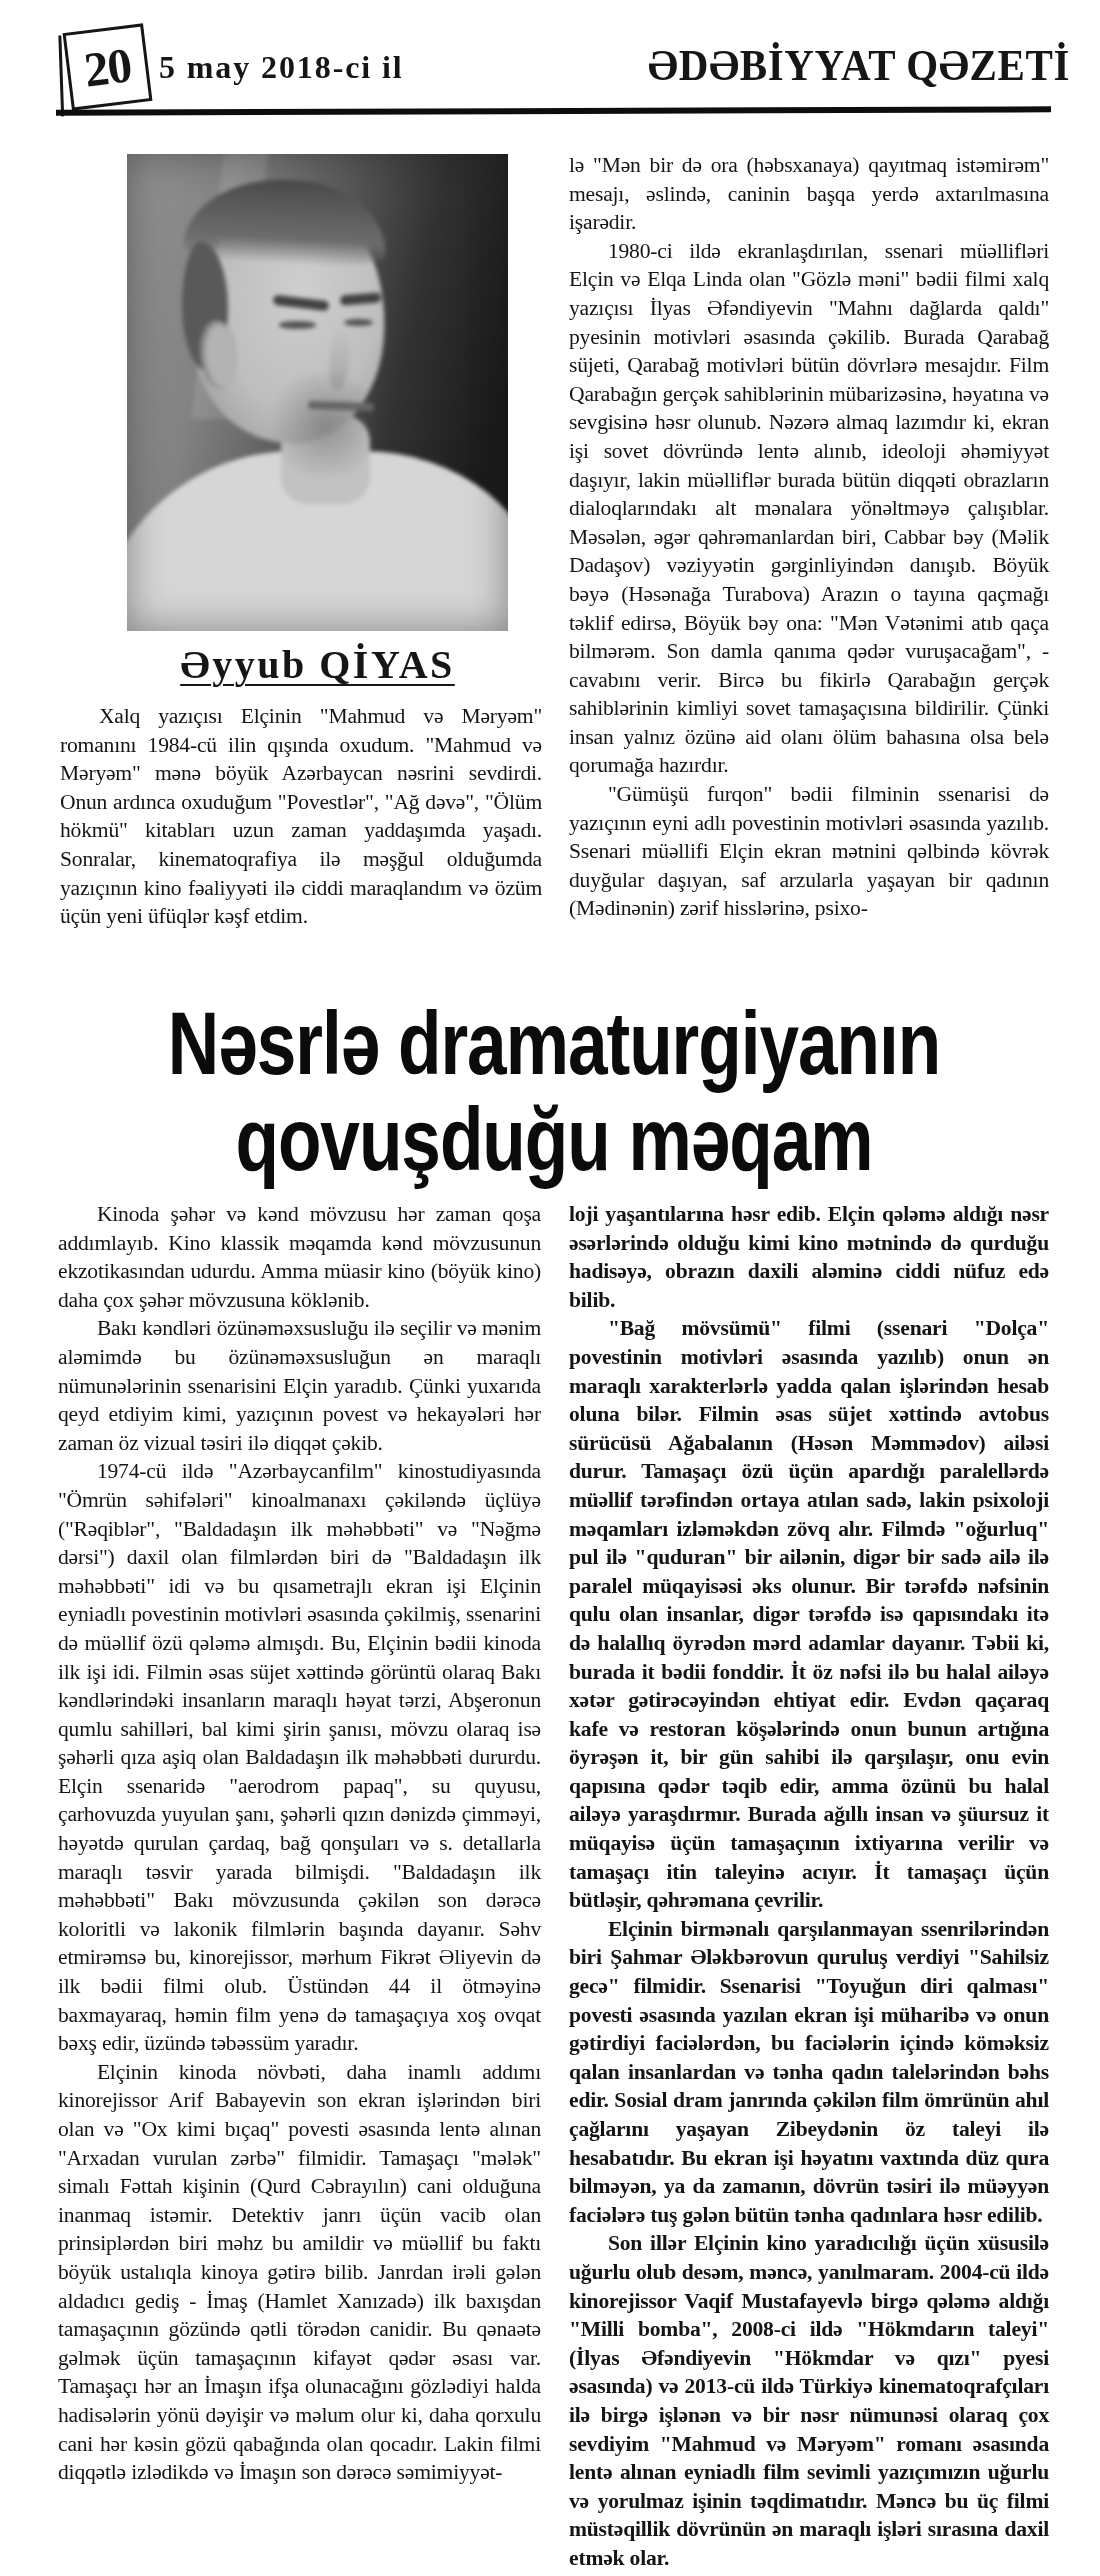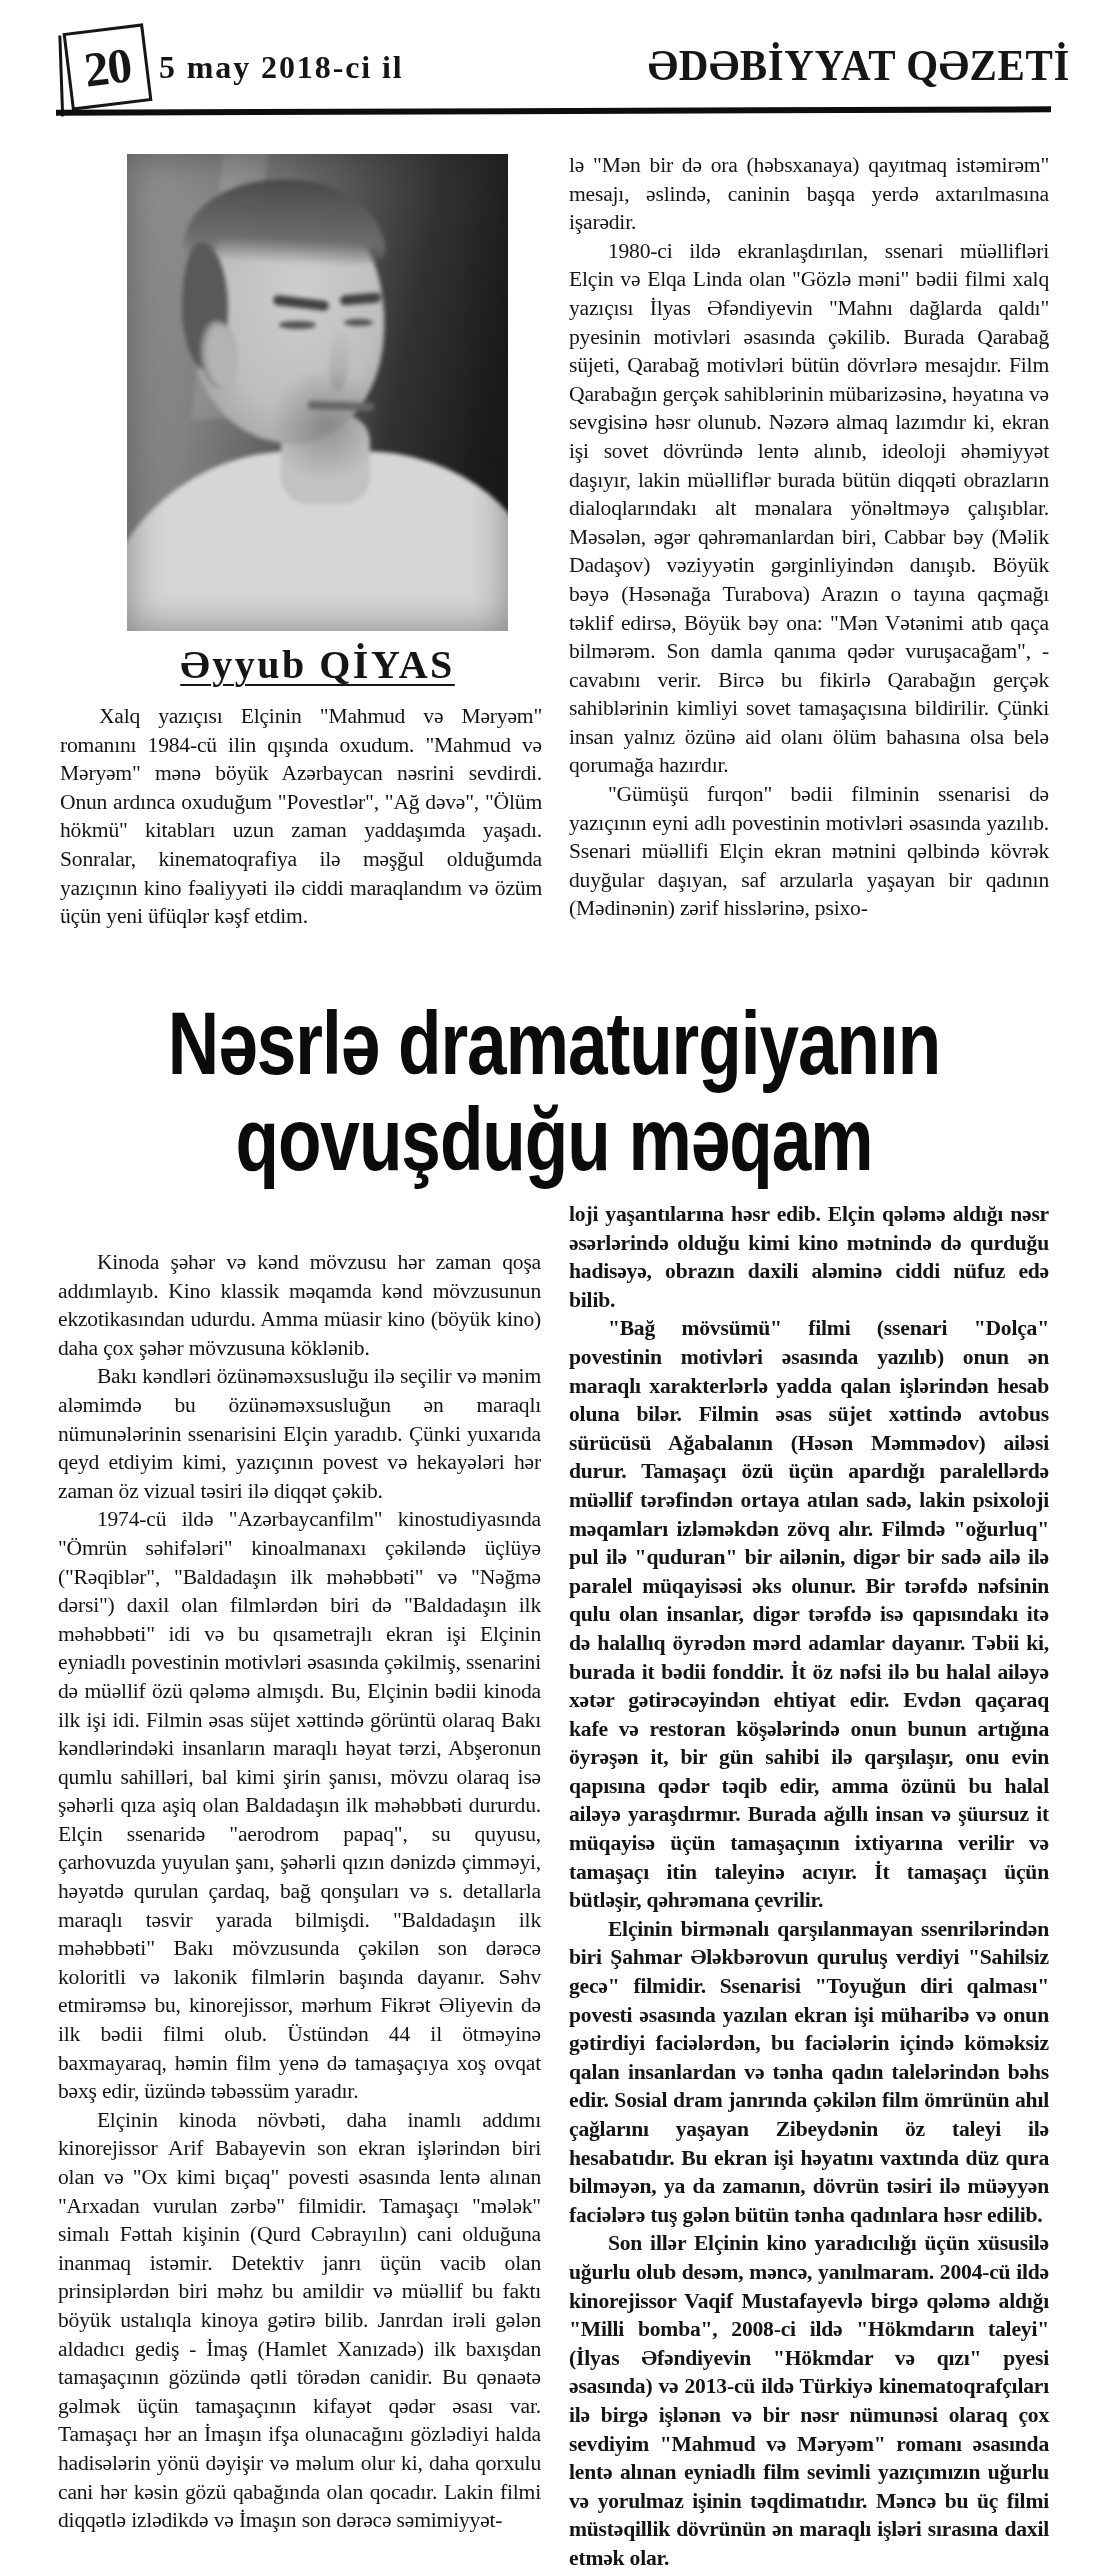--- a/index.html
+++ b/index.html
@@ -76,21 +76,21 @@
     text-decoration:underline;text-decoration-thickness:1.9px;text-underline-offset:5.7px;
   }
   
   .copy p{
     margin:0;font-size:21.6px;line-height:28.6px;text-align:justify;
     text-indent:1.8em;letter-spacing:-0.2px;color:#141414;
   }
   .copy p.cont{text-indent:0;}
   .intro-col{position:absolute;left:60px;top:702px;width:482px;}
   .right-top{position:absolute;left:569px;top:151px;width:480px;}
-  .bottom-left{position:absolute;left:58px;top:1248px;width:483px;}
+  .bottom-left{position:absolute;left:58px;top:1200px;width:483px;}
   .bottom-right{position:absolute;left:569px;top:1200px;width:480px;font-weight:bold;}
   
   .headline{
     position:absolute;left:4px;top:995px;width:1100px;margin:0;text-align:center;
     font-family:"Liberation Sans", sans-serif;font-weight:bold;color:#0b0b0b;
   }
   .headline .hl{
     display:block;font-size:89px;line-height:96px;letter-spacing:-1.3px;
     transform:scaleX(0.8);transform-origin:center;white-space:nowrap;
   }

